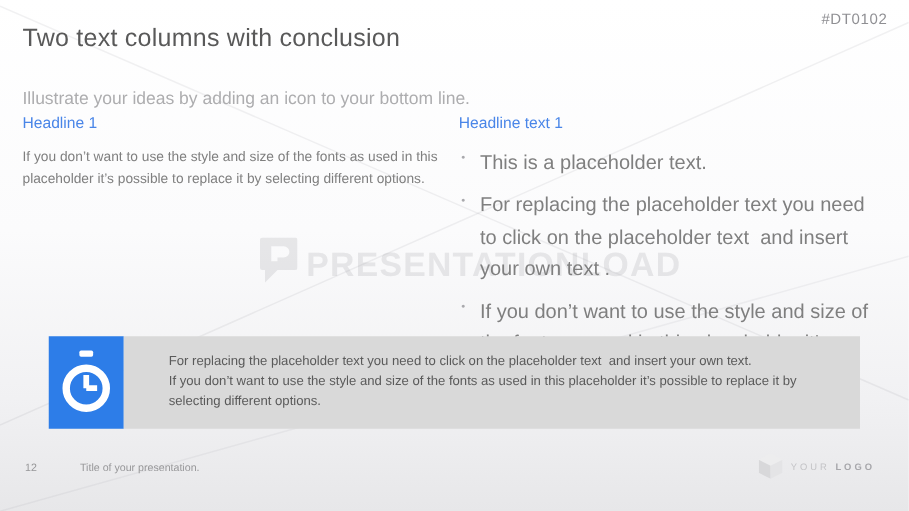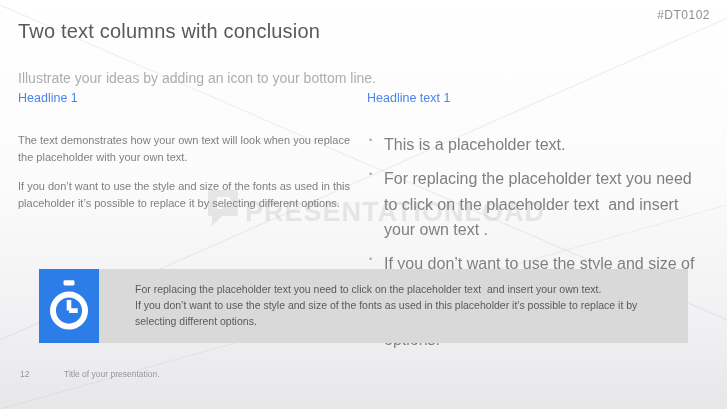--- a/index.html
+++ b/index.html
@@ -37,21 +37,21 @@
   }
   .subtitle {
     position: absolute; left: 18px; top: 70px;
     font-size: 14px; color: #adadaf;
   }
   .col { position: absolute; top: 91px; }
   .col-left  { left: 18px;  width: 335px; }
   .col-right { left: 367px; width: 330px; }
   .headline {
     font-size: 12.5px; font-weight: 500; color: #4a86e8;
-    margin-bottom: 27px;
+    margin-bottom: 13px;
   }
   .para {
     font-size: 11px; color: #7f7f7f; line-height: 1.58;
     margin-bottom: 11px;
   }
   .bullet-item {
     display: flex; align-items: flex-start;
     margin-bottom: 9px;
   }
   .bullet-glyph {
@@ -117,21 +117,20 @@
     </svg>
     <span class="wm-text">PRESENTATIONLOAD</span>
   </div>
 
   <div class="code">#DT0102</div>
   <div class="title">Two text columns with conclusion</div>
   <div class="subtitle">Illustrate your ideas by adding an icon to your bottom line.</div>
 
   <div class="col col-left">
     <div class="headline">Headline 1</div>
-    <div class="para">The text demonstrates how your own text will look when you replace the placeholder with your own text.</div>
     <div class="para">If you don’t want to use the style and size of the fonts as used in this placeholder it’s possible to replace it by selecting different options.</div>
   </div>
 
   <div class="col col-right">
     <div class="headline">Headline text 1</div>
     <div class="bullet-item">
       <span class="bullet-glyph">•</span>
       <span class="bullet-text">This is a placeholder text.</span>
     </div>
     <div class="bullet-item">
@@ -152,14 +151,22 @@
     </svg>
   </div>
   <div class="conclusion-box">
     <div class="conclusion-line">For replacing the placeholder text you need to click on the placeholder text  and insert your own text.</div>
     <div class="conclusion-line">If you don’t want to use the style and size of the fonts as used in this placeholder it’s possible to replace it by selecting different options.</div>
   </div>
 
   <div class="page-number">12</div>
   <div class="footer-title">Title of your presentation.</div>
 
+  <div class="logo">
+    <svg width="19" height="20" viewBox="0 0 19 20">
+      <polygon points="9.5,0 19,4.8 9.5,9.6 0,4.8" fill="#ededee"></polygon>
+      <polygon points="0,4.8 9.5,9.6 9.5,20 0,15.2" fill="#d8d8da"></polygon>
+      <polygon points="19,4.8 9.5,9.6 9.5,20 19,15.2" fill="#e4e4e6"></polygon>
+    </svg>
+    <span class="logo-text"><span>YOUR </span><b>LOGO</b></span>
+  </div>
 
 </div>
 
 </body></html>

